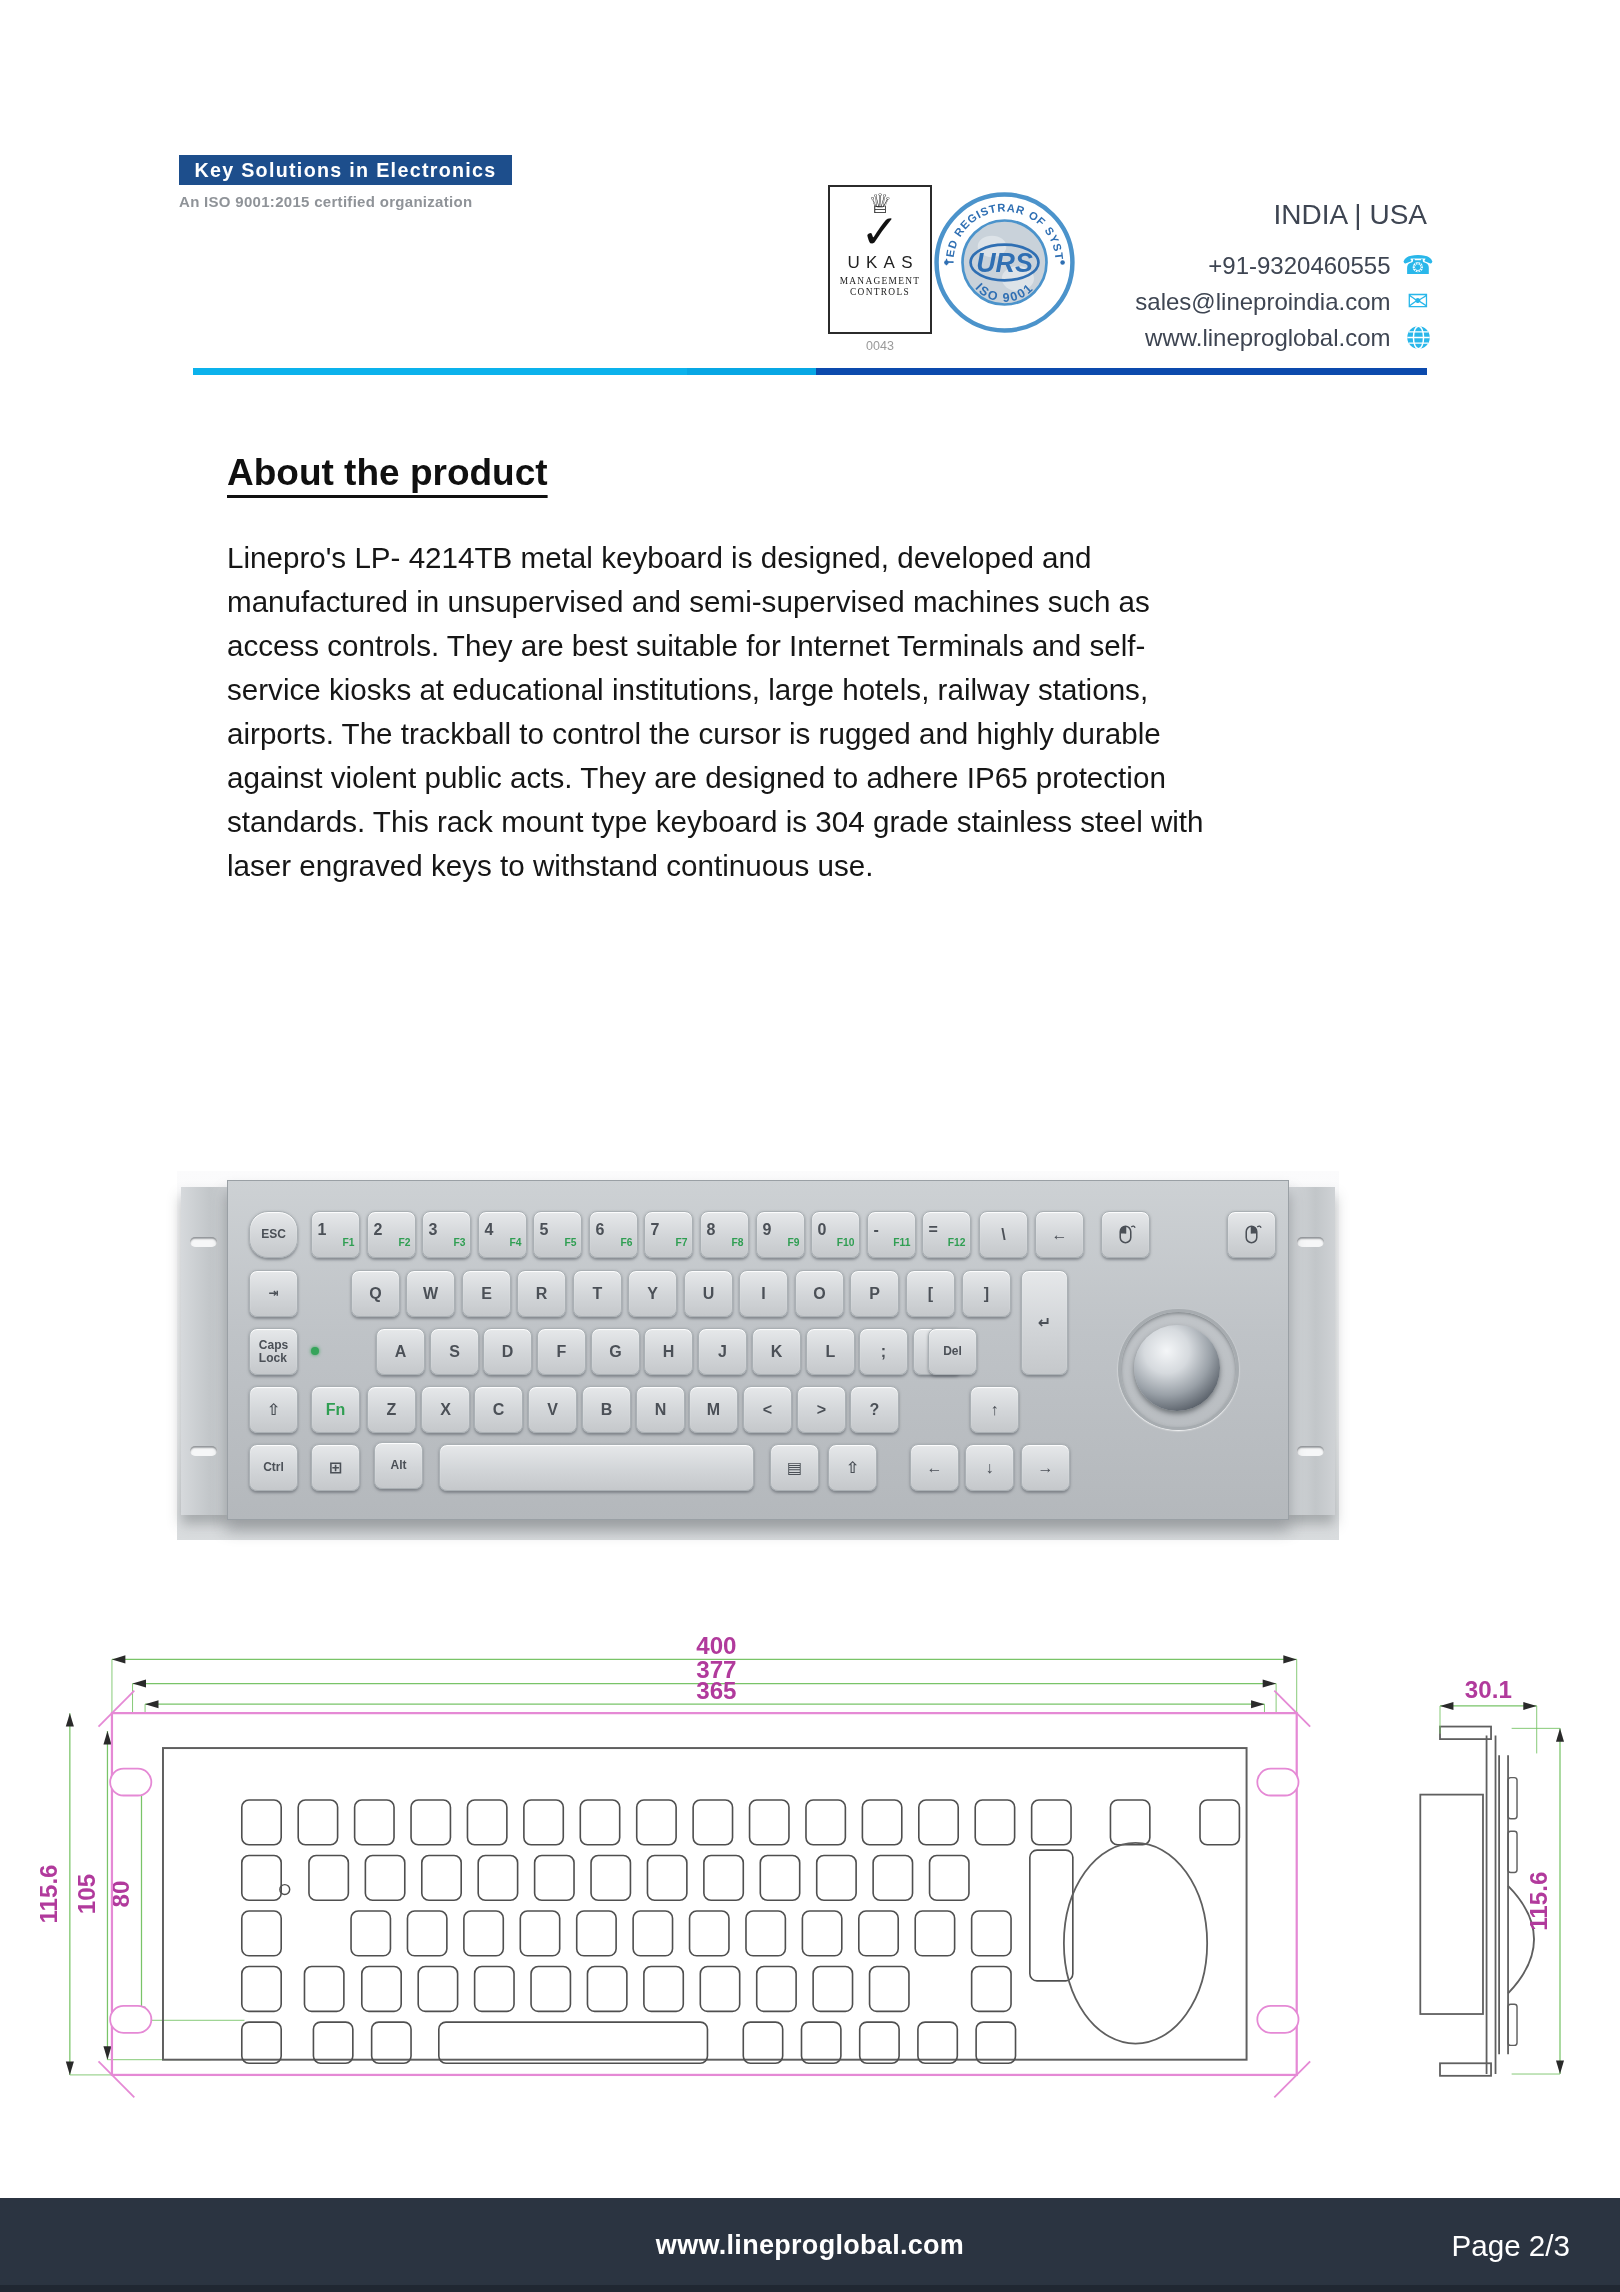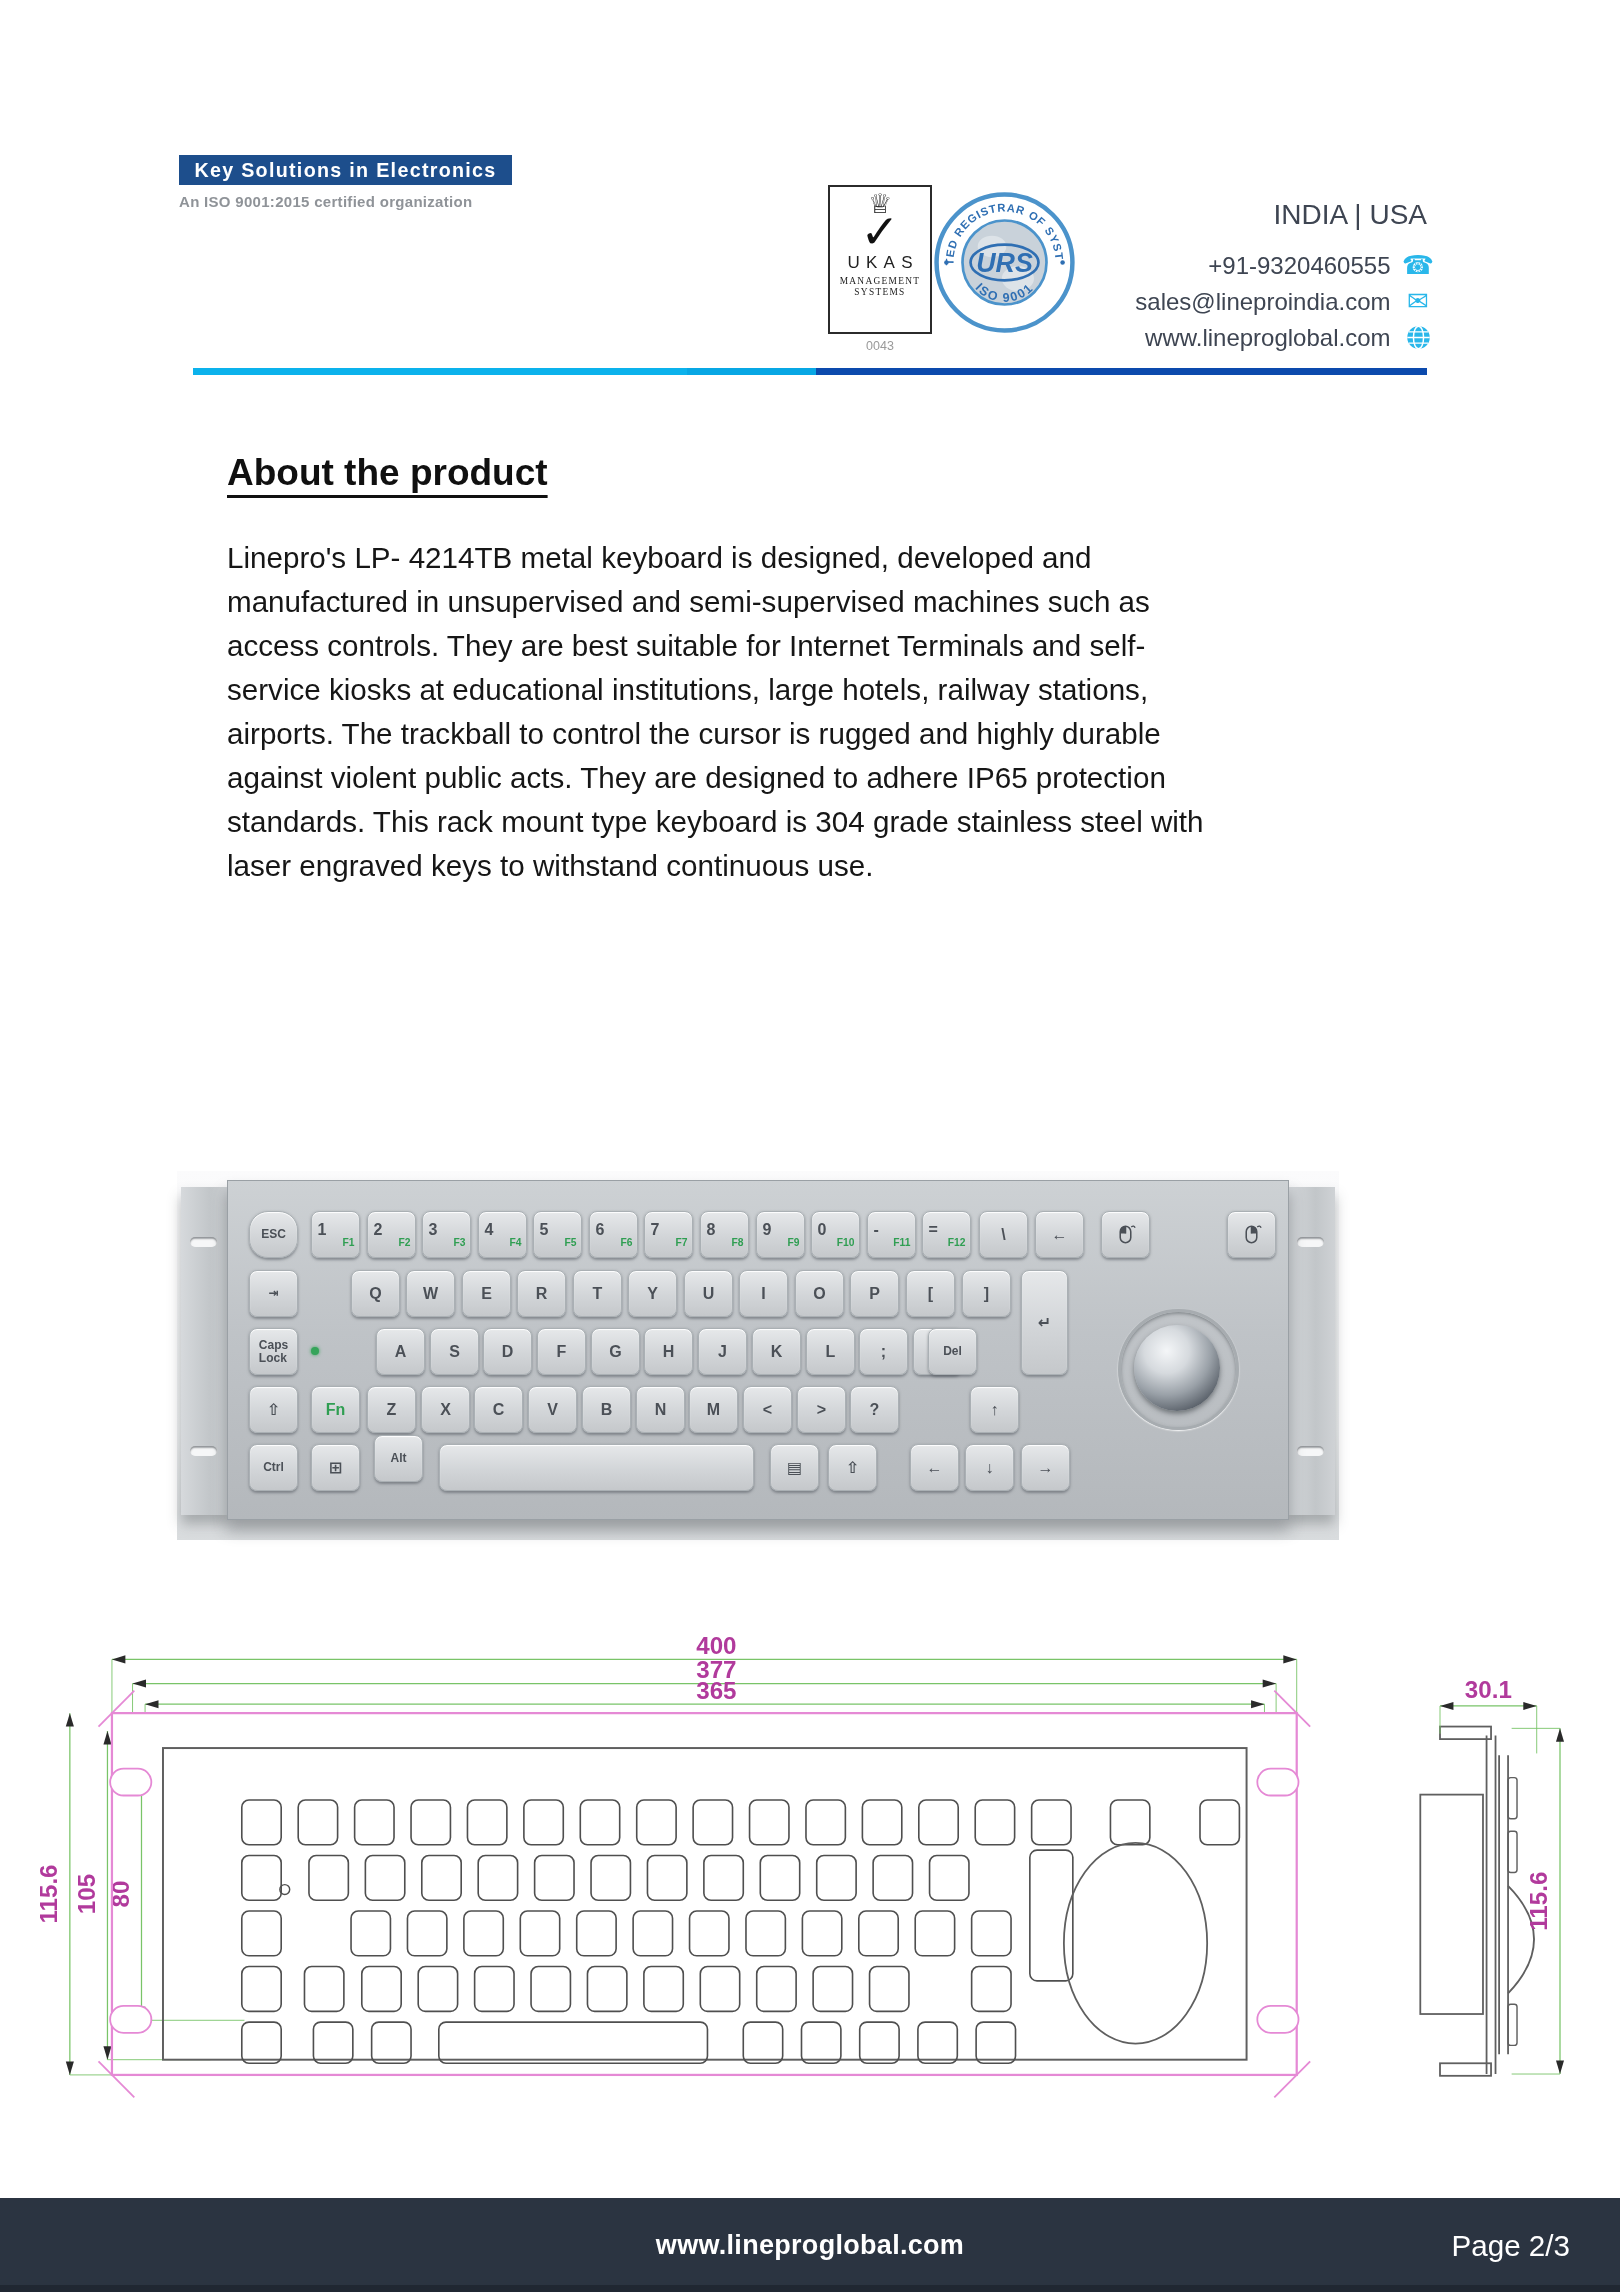--- a/index.html
+++ b/index.html
@@ -90,21 +90,21 @@
     <div class="iso-note">An ISO 9001:2015 certified organization</div>
   </div>
 
   <div class="ukas">
     <div class="ukas-box">
       <div class="ukas-crown">♕</div>
       <div class="ukas-check">✓</div>
       <div class="ukas-name">UKAS</div>
       <div class="ukas-caption">
         <div>MANAGEMENT</div>
-        <div>SYSTEMS</div>
+        <div>CONTROLS</div>
       </div>
     </div>
     <div class="ukas-number">0043</div>
   </div>
 
   <svg class="urs" viewBox="0 0 160 160">
     <defs>
       <path id="arcTop" d="M 80,80 m -57,0 a 57,57 0 1 1 114,0" fill="none"></path>
       <path id="arcBot" d="M 80,80 m -44,0 a 44,44 0 0 0 88,0" fill="none"></path>
     </defs>
@@ -365,21 +365,21 @@
         </div>
         <div class="key" style="left: 793px; top: 215px; width: 47px; height: 45px;">
           <span class="main">↑</span>
         </div>
         <div class="key" style="left: 72px; top: 273px; width: 47px; height: 45px;">
           <span class="small">Ctrl</span>
         </div>
         <div class="key" style="left: 134px; top: 273px; width: 47px; height: 45px;">
           <span class="main">⊞</span>
         </div>
-        <div class="key" style="left: 197px; top: 264px; width: 47px; height: 45px;">
+        <div class="key" style="left: 197px; top: 271px; width: 47px; height: 45px;">
           <span class="small">Alt</span>
         </div>
         <div class="key" style="left: 262px; top: 273px; width: 313px; height: 45px;"></div>
         <div class="key" style="left: 593px; top: 273px; width: 47px; height: 45px;">
           <span class="main">▤</span>
         </div>
         <div class="key" style="left: 651px; top: 273px; width: 47px; height: 45px;">
           <span class="main">⇧</span>
         </div>
         <div class="key" style="left: 733px; top: 273px; width: 47px; height: 45px;">

